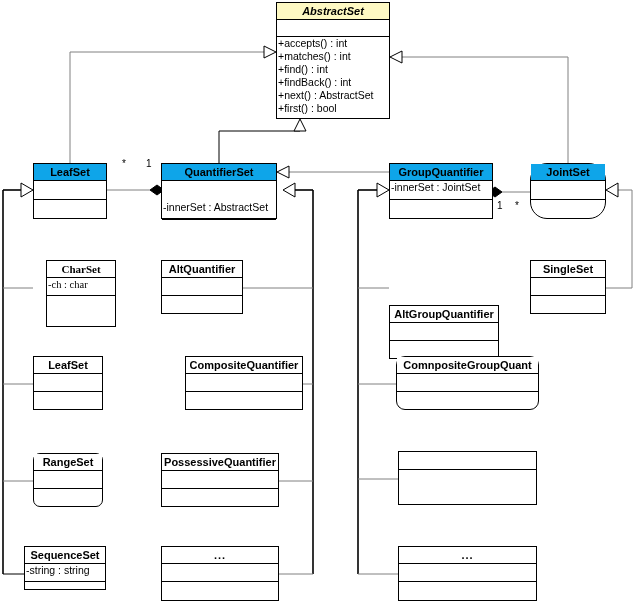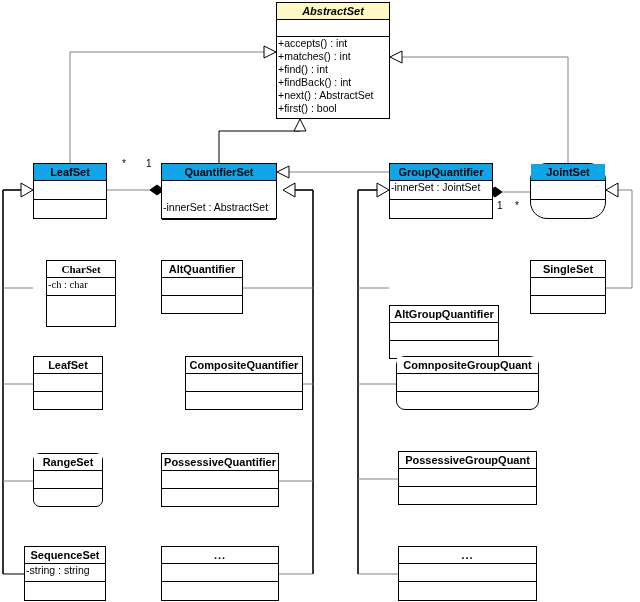--- a/index.html
+++ b/index.html
@@ -200,21 +200,21 @@
       <div class="uml-class" style="left: 33px; top: 356px; width: 70px; height: 54px;">
         <div class="uml-row uml-title hdr-plain">LeafSet</div>
         <div class="uml-row uml-attrs" style="height: 18px;"></div>
         <div class="uml-row uml-ops" style="height: 18px;"></div>
       </div>
       <div class="uml-class" style="left: 33px; top: 453px; width: 70px; height: 54px; border-radius: 7px;">
         <div class="uml-row uml-title hdr-plain">RangeSet</div>
         <div class="uml-row uml-attrs" style="height: 18px;"></div>
         <div class="uml-row uml-ops" style="height: 18px;"></div>
       </div>
-      <div class="uml-class" style="left: 24px; top: 546px; width: 82px; height: 55px;">
+      <div class="uml-class" style="left: 24px; top: 546px; width: 82px; height: 44px;">
         <div class="uml-row uml-title hdr-plain">SequenceSet</div>
         <div class="uml-row uml-attrs" style="height: 18px;">
           <div class="uml-line">-string : string</div>
         </div>
         <div class="uml-row uml-ops" style="height: 19px;"></div>
       </div>
       <div class="uml-class" style="left: 161px; top: 260px; width: 82px; height: 54px;">
         <div class="uml-row uml-title hdr-plain">AltQuantifier</div>
         <div class="uml-row uml-attrs" style="height: 18px;"></div>
         <div class="uml-row uml-ops" style="height: 18px;"></div>
@@ -238,21 +238,20 @@
         <div class="uml-row uml-title hdr-plain">AltGroupQuantifier</div>
         <div class="uml-row uml-attrs" style="height: 18px;"></div>
         <div class="uml-row uml-ops" style="height: 18px;"></div>
       </div>
       <div class="uml-class" style="left: 396px; top: 356px; width: 143px; height: 54px; border-radius: 9px;">
         <div class="uml-row uml-title hdr-plain">ComnpositeGroupQuant</div>
         <div class="uml-row uml-attrs" style="height: 18px;"></div>
         <div class="uml-row uml-ops" style="height: 18px;"></div>
       </div>
       <div class="uml-class" style="left: 398px; top: 451px; width: 139px; height: 54px;">
-        <div class="uml-row uml-title hdr-plain">PossessiveGroupQuant</div>
         <div class="uml-row uml-attrs" style="height: 18px;"></div>
         <div class="uml-row uml-ops" style="height: 18px;"></div>
       </div>
       <div class="uml-class" style="left: 398px; top: 546px; width: 139px; height: 55px;">
         <div class="uml-row uml-title hdr-plain ellipsis-title">...</div>
         <div class="uml-row uml-attrs" style="height: 18px;"></div>
         <div class="uml-row uml-ops" style="height: 19px;"></div>
       </div>
       <div class="uml-class" style="left: 530px; top: 260px; width: 76px; height: 54px;">
         <div class="uml-row uml-title hdr-plain">SingleSet</div>

